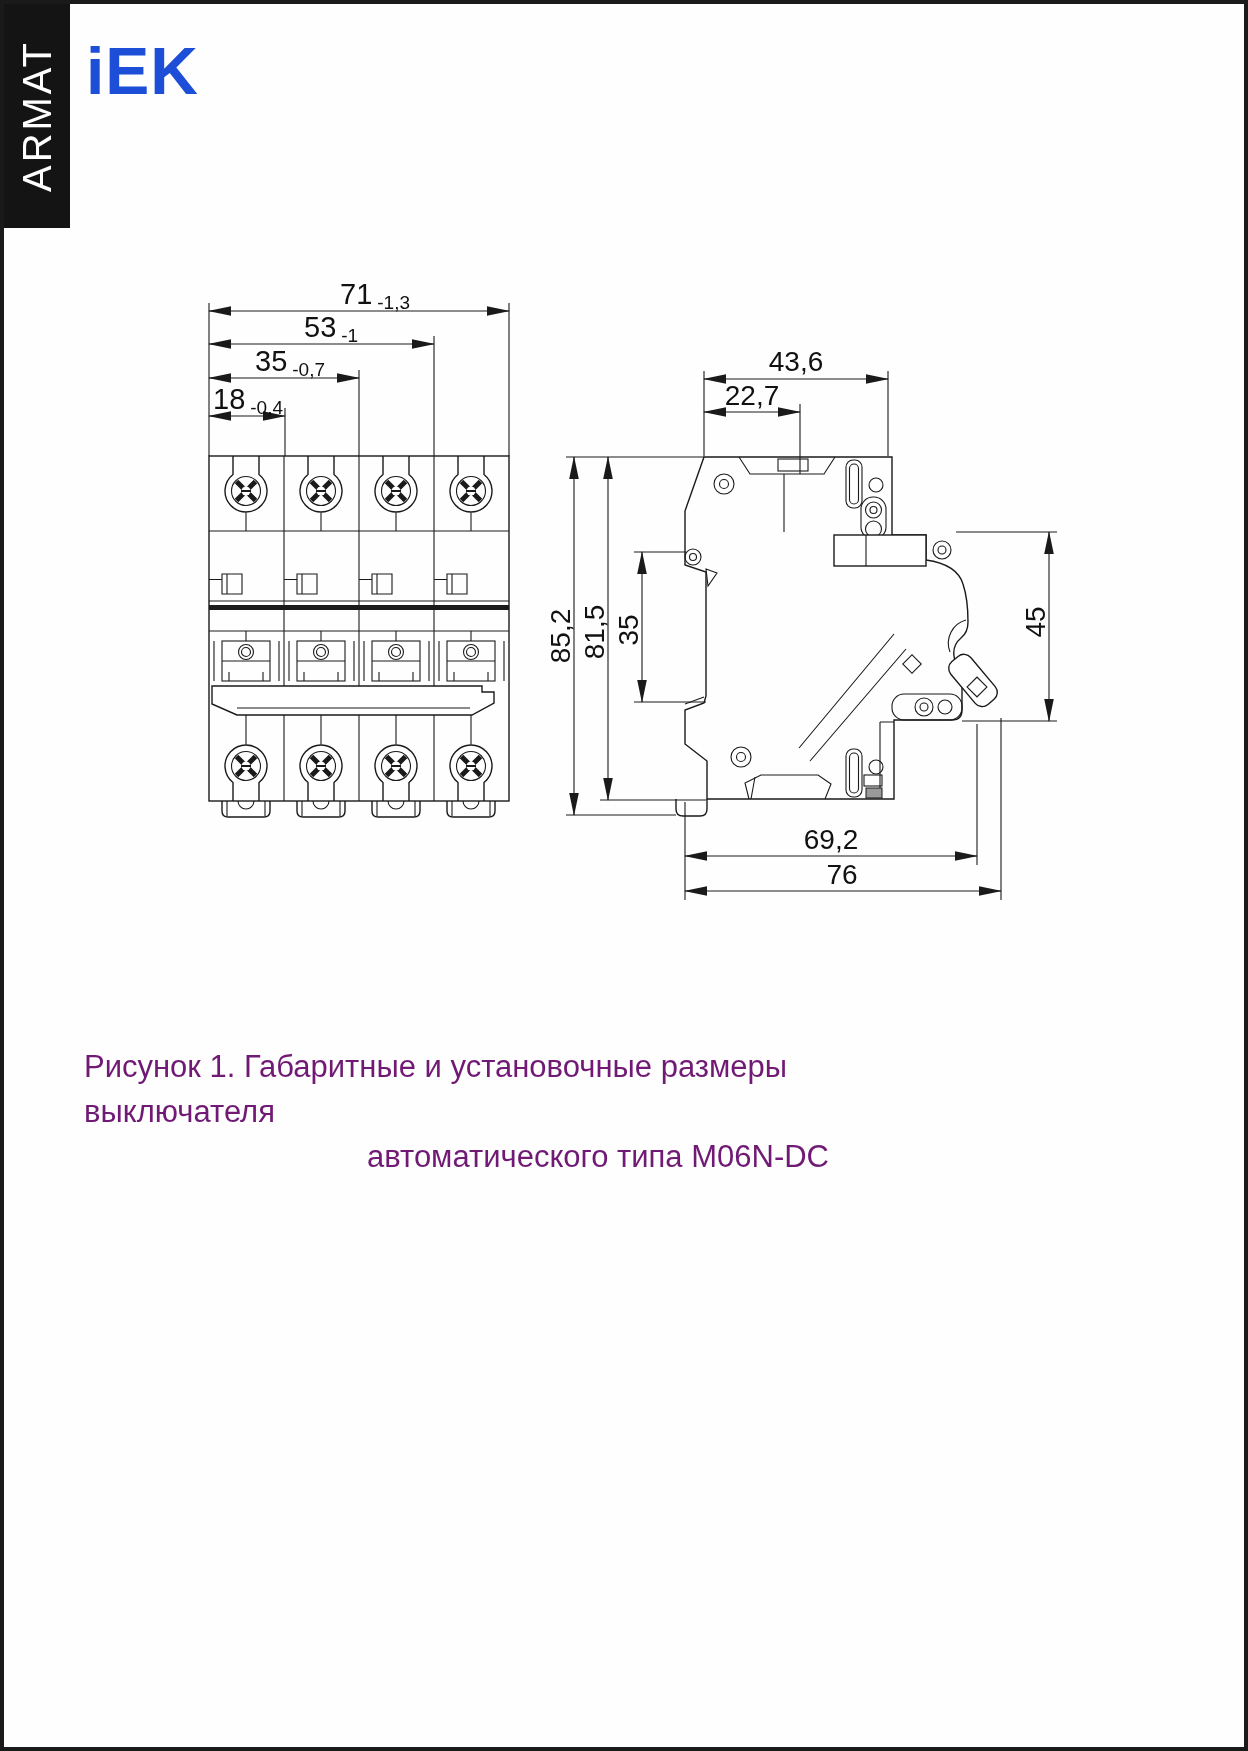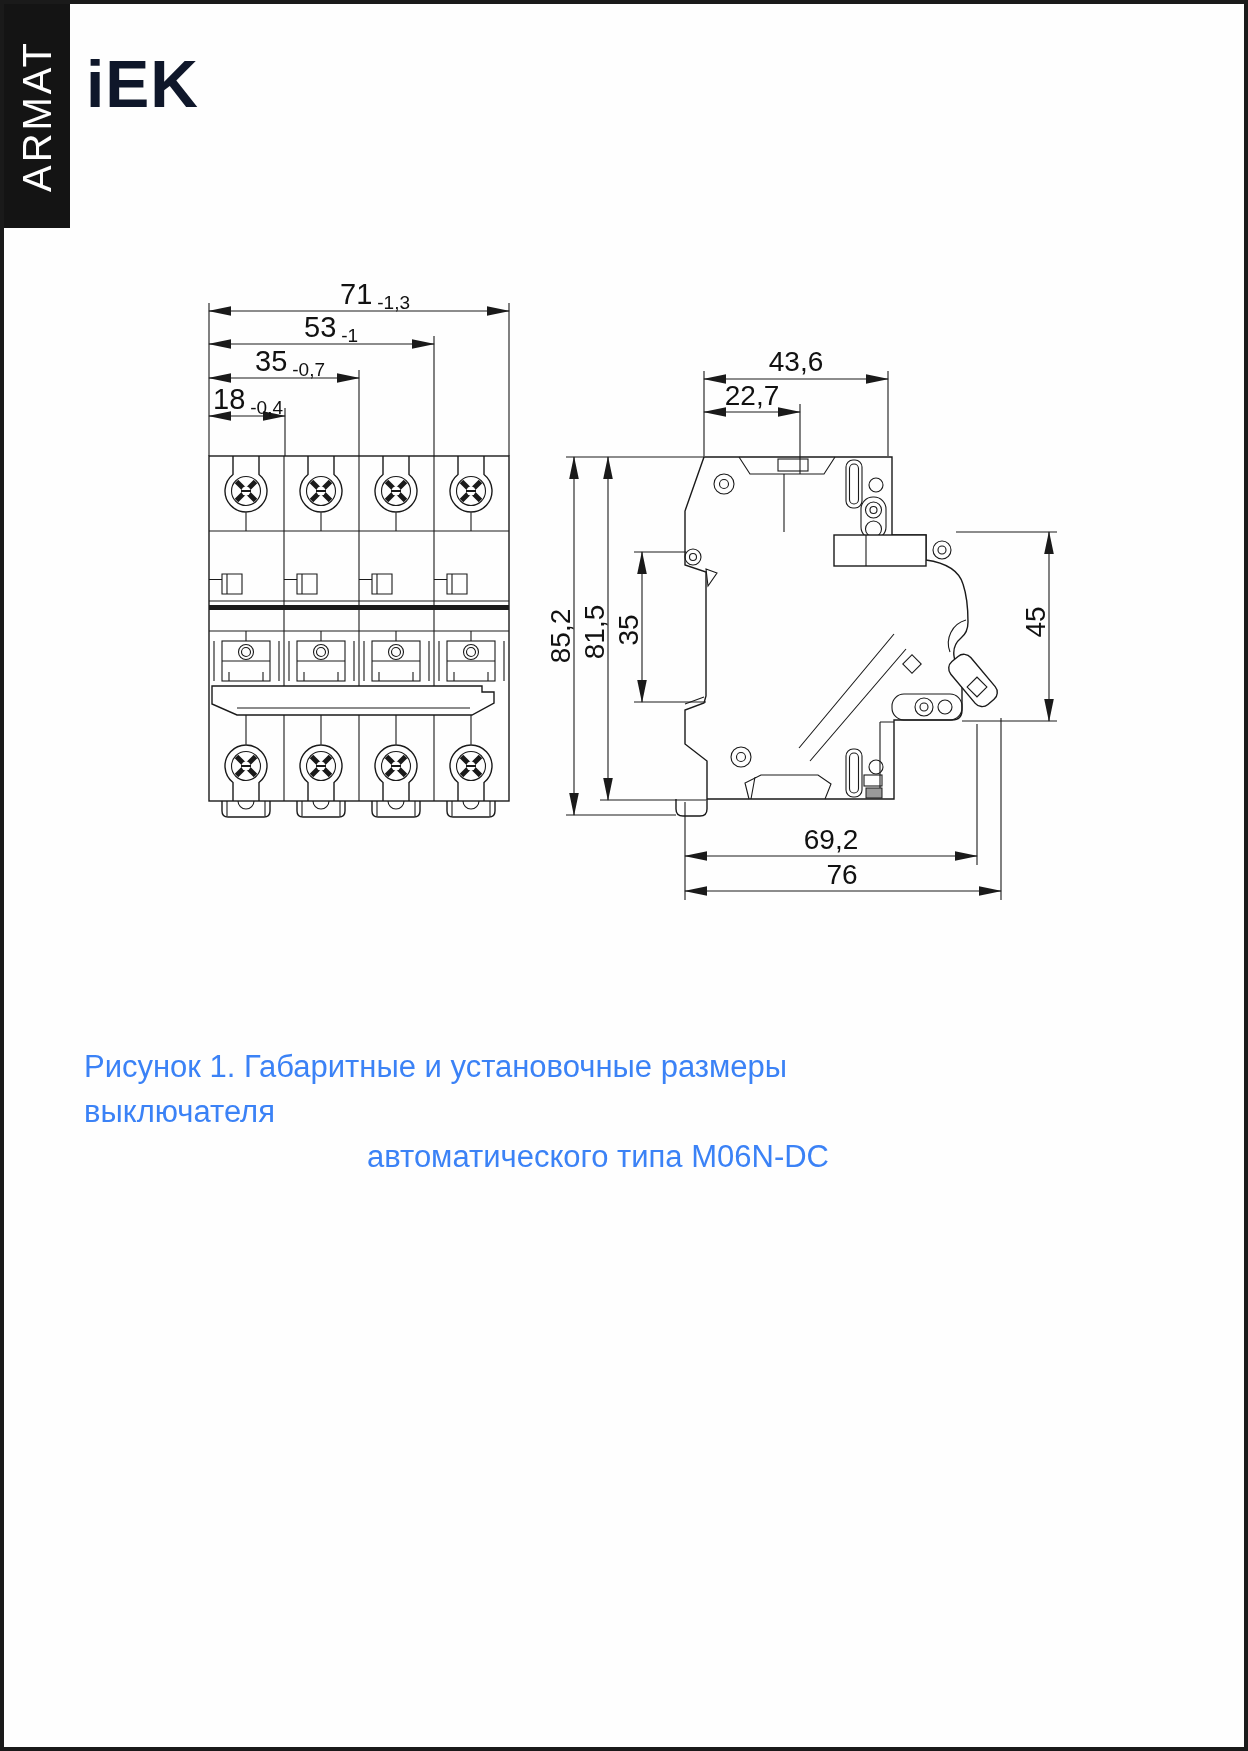--- a/index.html
+++ b/index.html
@@ -10,27 +10,27 @@
   }
   .brand-block{
     position:absolute;left:0;top:0;width:66px;height:224px;background:#141414;
     display:flex;align-items:center;justify-content:center;
   }
   .brand-vertical{
     writing-mode:vertical-rl;transform:rotate(180deg);
     color:#ffffff;font-size:40px;letter-spacing:3px;font-weight:400;
   }
   .logo{
-    position:absolute;left:82px;top:42px;
-    font-size:66px;font-weight:800;letter-spacing:1px;color:#0f172a;
+    position:absolute;left:82px;top:29px;
+    font-size:66px;font-weight:800;letter-spacing:1px;color:#1d4ed8;
     font-family:"Liberation Sans", sans-serif;
   }
   .caption{
     position:absolute;left:80px;top:1040px;width:900px;
-    font-size:31px;line-height:45px;color:#3b82f6;
+    font-size:31px;line-height:45px;color:#701a75;
   }
   .caption .cap2{margin-left:128px;text-align:center;}
   svg{position:absolute;left:0;top:0;}
   svg .ln{stroke:#1a1a1a;fill:none;stroke-width:1.4;}
   svg .thin{stroke:#1a1a1a;fill:none;stroke-width:1.1;}
   svg .thick{stroke:#1a1a1a;fill:none;stroke-width:5;}
   svg .fillw{fill:#ffffff;stroke:#1a1a1a;stroke-width:1.4;}
   svg .dim{stroke:#1a1a1a;fill:none;stroke-width:1.1;}
   svg .dimtxt{font-family:"Liberation Sans",sans-serif;font-size:29px;fill:#111;}
   svg .dimtxtm{font-family:"Liberation Sans",sans-serif;font-size:28px;fill:#111;text-anchor:middle;}

